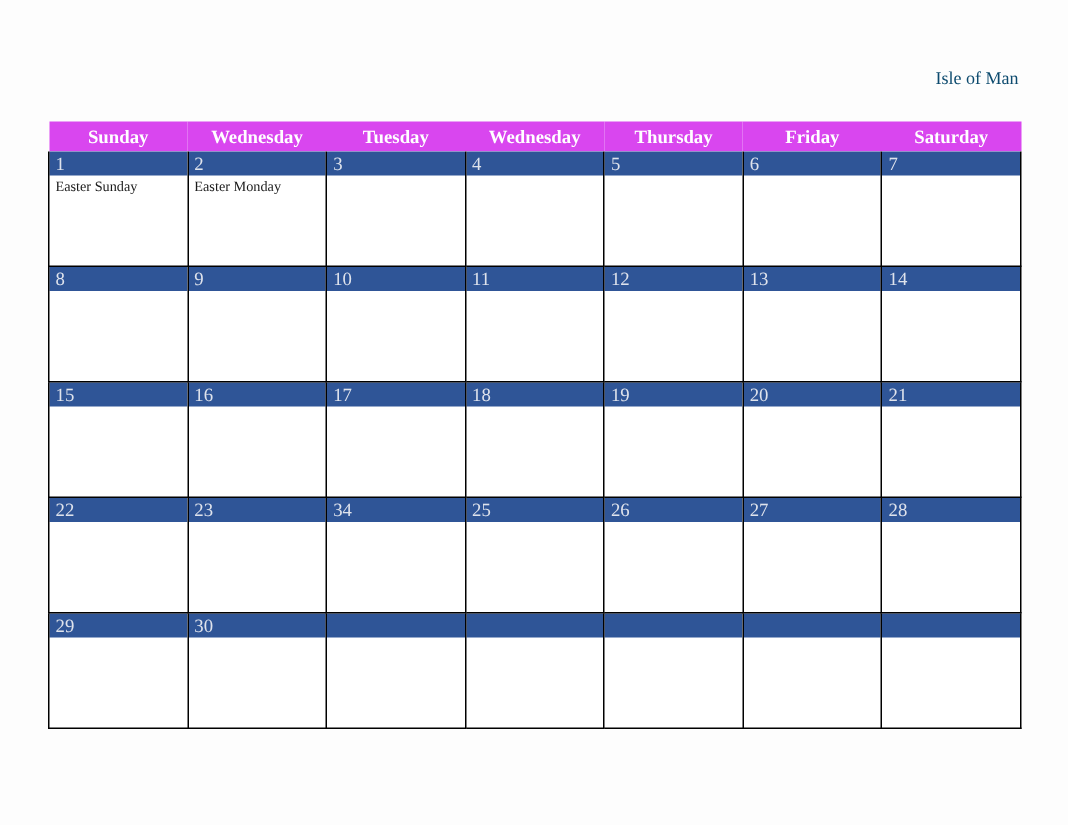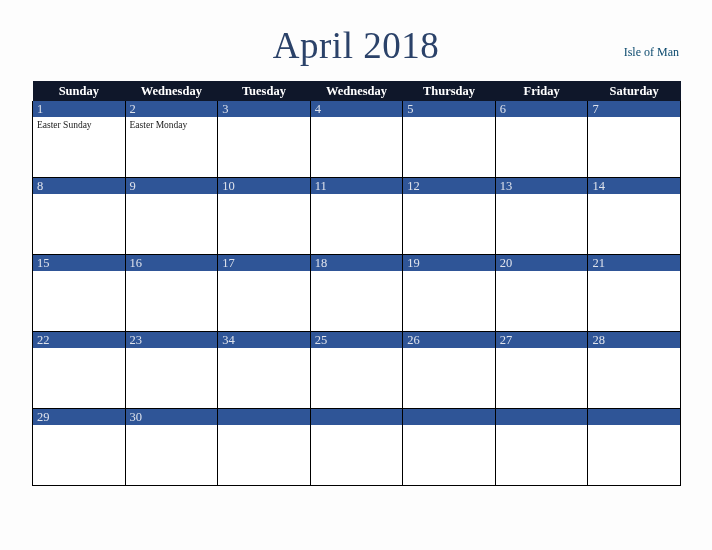--- a/index.html
+++ b/index.html
@@ -114,21 +114,21 @@
   
   #calendar {
     position: absolute;
     left: 32px;
     top: 81px;
     width: 649px;
     border-collapse: collapse;
     table-layout: fixed;
   }
   #calendar th {
-    background: #0f172a;
+    background: #d946ef;
     color: #ffffff;
     font-family: "Liberation Serif", serif;
     font-size: 12.5px;
     font-weight: bold;
     height: 20px;
     padding: 0;
     text-align: center;
     border: none;
   }
   #calendar td {
@@ -170,21 +170,20 @@
     white-space: nowrap;
     overflow: hidden;
   }
 </style>
 </head>
 <body>
 
 <div id="header-band">
 
 
-  <div id="month-title">April 2018</div>
 
   <div id="locale-label">Isle of Man</div>
 
 </div>
 
 <table id="calendar">
   <thead>
     <tr id="weekday-header-row">
         <th>Sunday</th>
         <th>Wednesday</th>

